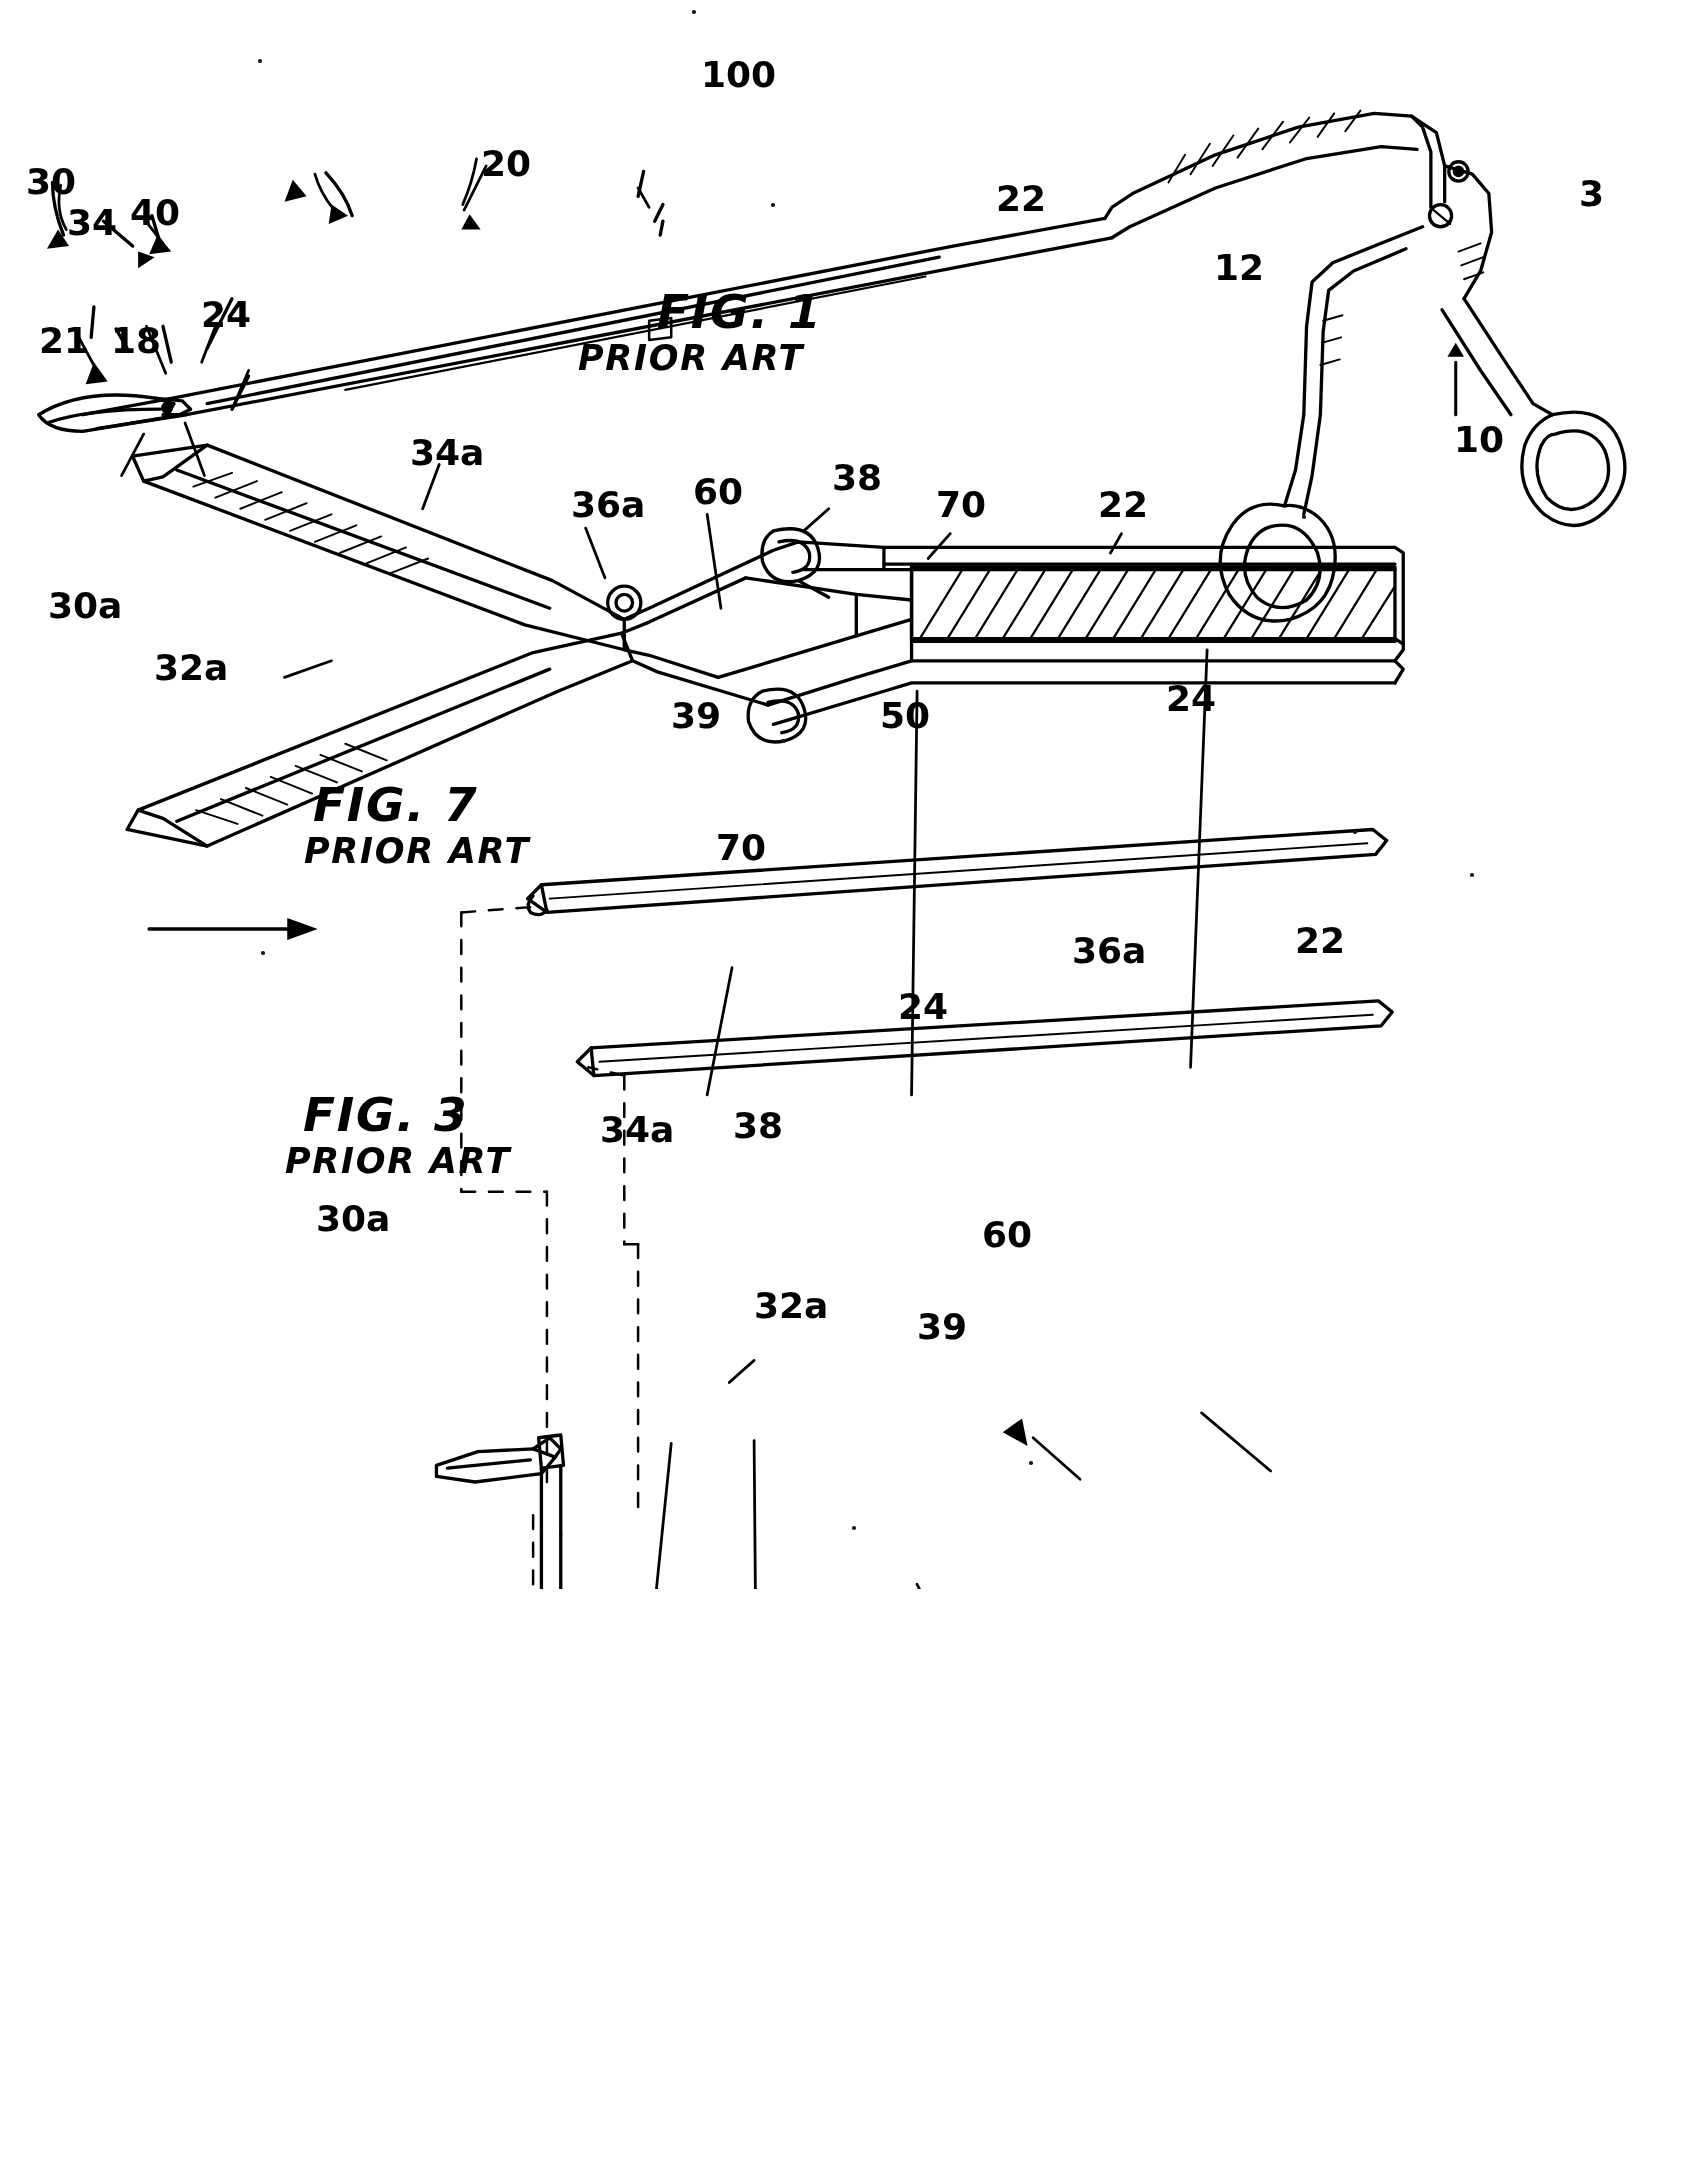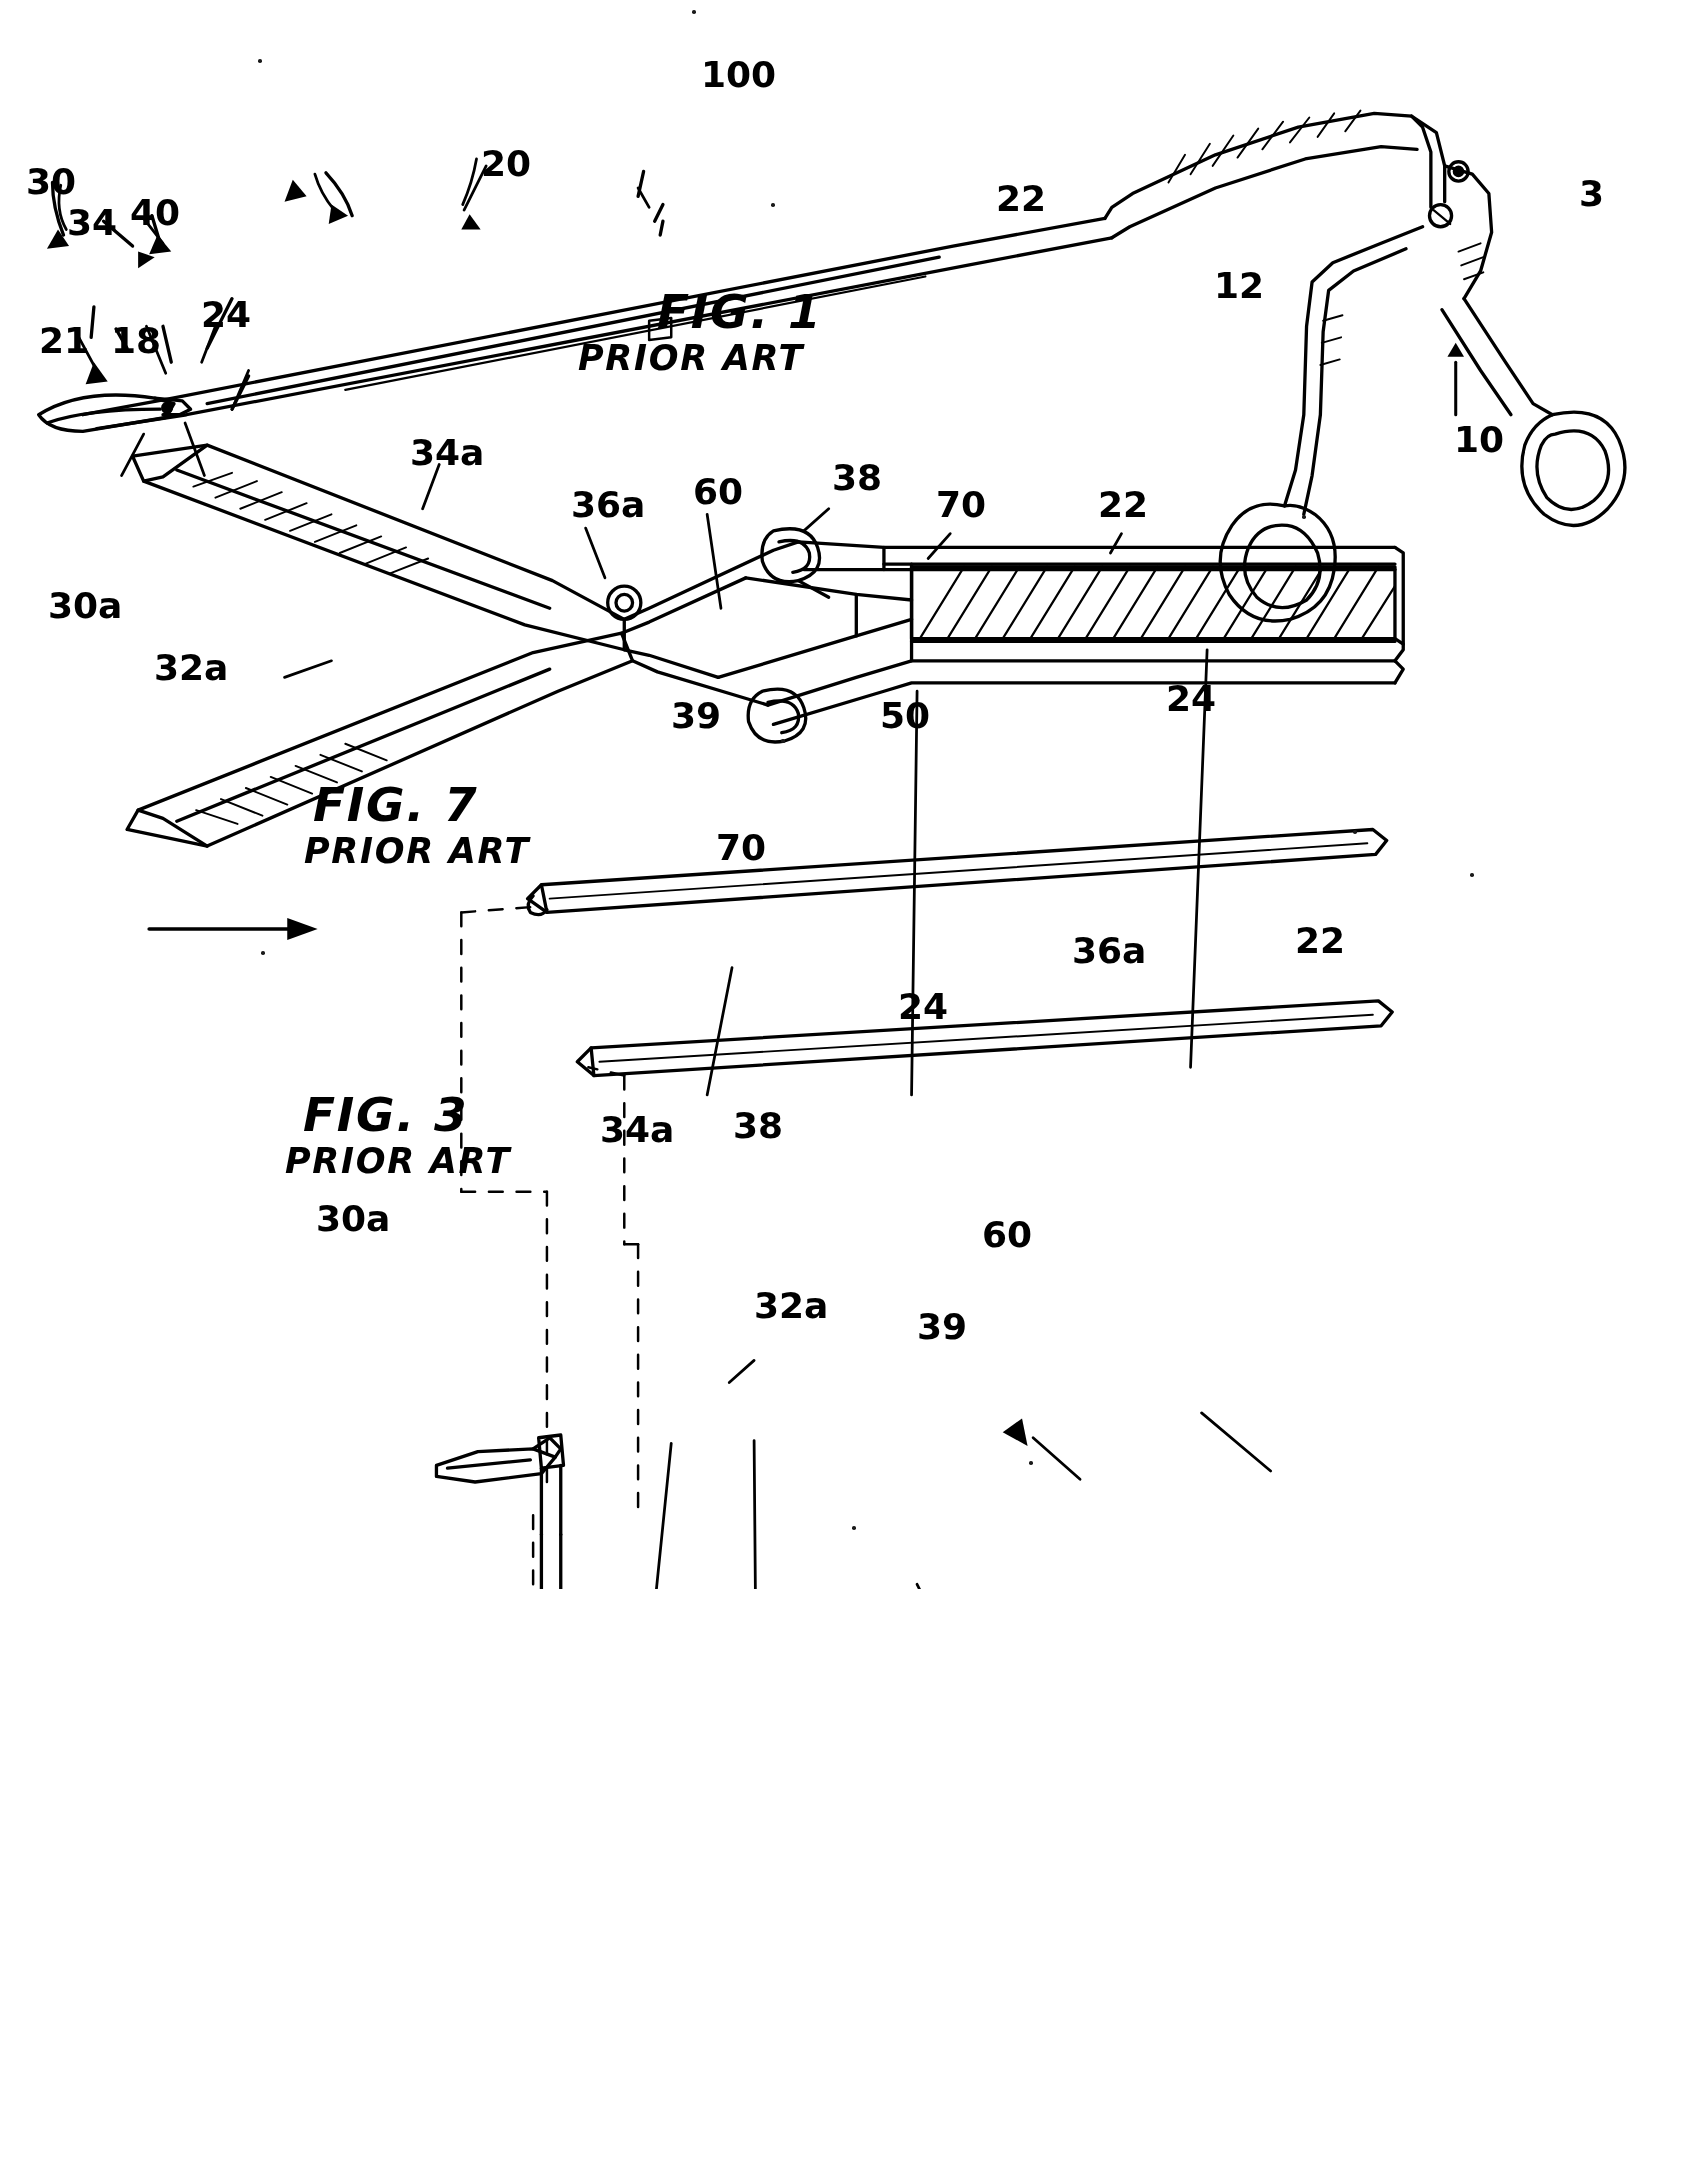--- a/index.html
+++ b/index.html
@@ -328,21 +328,21 @@
   <div class="ref" style="left:701px; top:54px;">100</div>
   <div class="ref" style="left:481px; top:143px;">20</div>
   <div class="ref" style="left:996px;top:178px;">22</div>
   <div class="ref" style="left:26px;  top:161px;">30</div>
   <div class="ref" style="left:67px;  top:202px;">34</div>
   <div class="ref" style="left:130px; top:192px;">40</div>
   <div class="ref" style="left:201px; top:294px;">24</div>
   <div class="ref" style="left:39px;  top:320px;">21</div>
   <div class="ref" style="left:111px; top:320px;">18</div>
   <div class="ref" style="left:1579px;top:173px;">3</div>
-  <div class="ref" style="left:1214px;top:265px;">12</div>
+  <div class="ref" style="left:1214px;top:247px;">12</div>
   <div class="ref" style="left:1454px;top:419px;">10</div>
 
   <div class="ref" style="left:410px; top:432px;">34a</div>
   <div class="ref" style="left:571px; top:484px;">36a</div>
   <div class="ref" style="left:693px; top:471px;">60</div>
   <div class="ref" style="left:832px; top:457px;">38</div>
   <div class="ref" style="left:936px;top:484px;">70</div>
   <div class="ref" style="left:1098px;top:484px;">22</div>
   <div class="ref" style="left:48px;  top:585px;">30a</div>
   <div class="ref" style="left:154px; top:647px;">32a</div>

